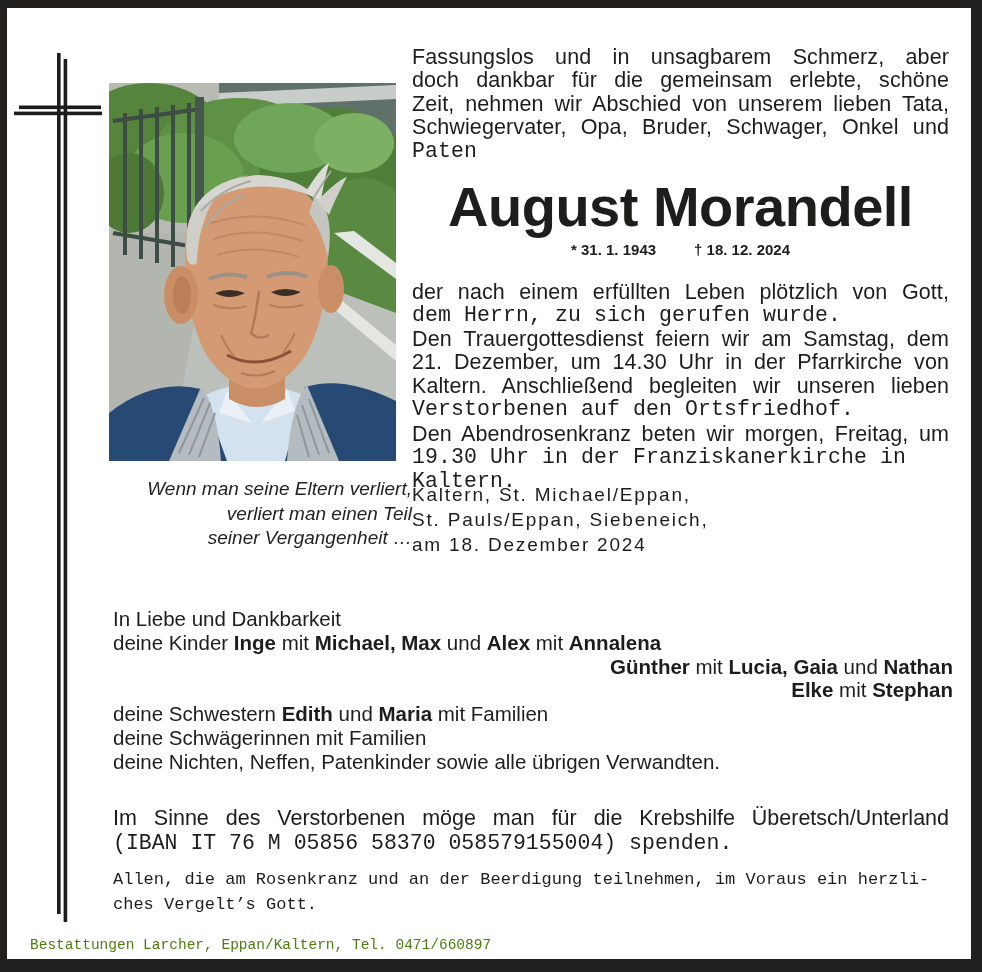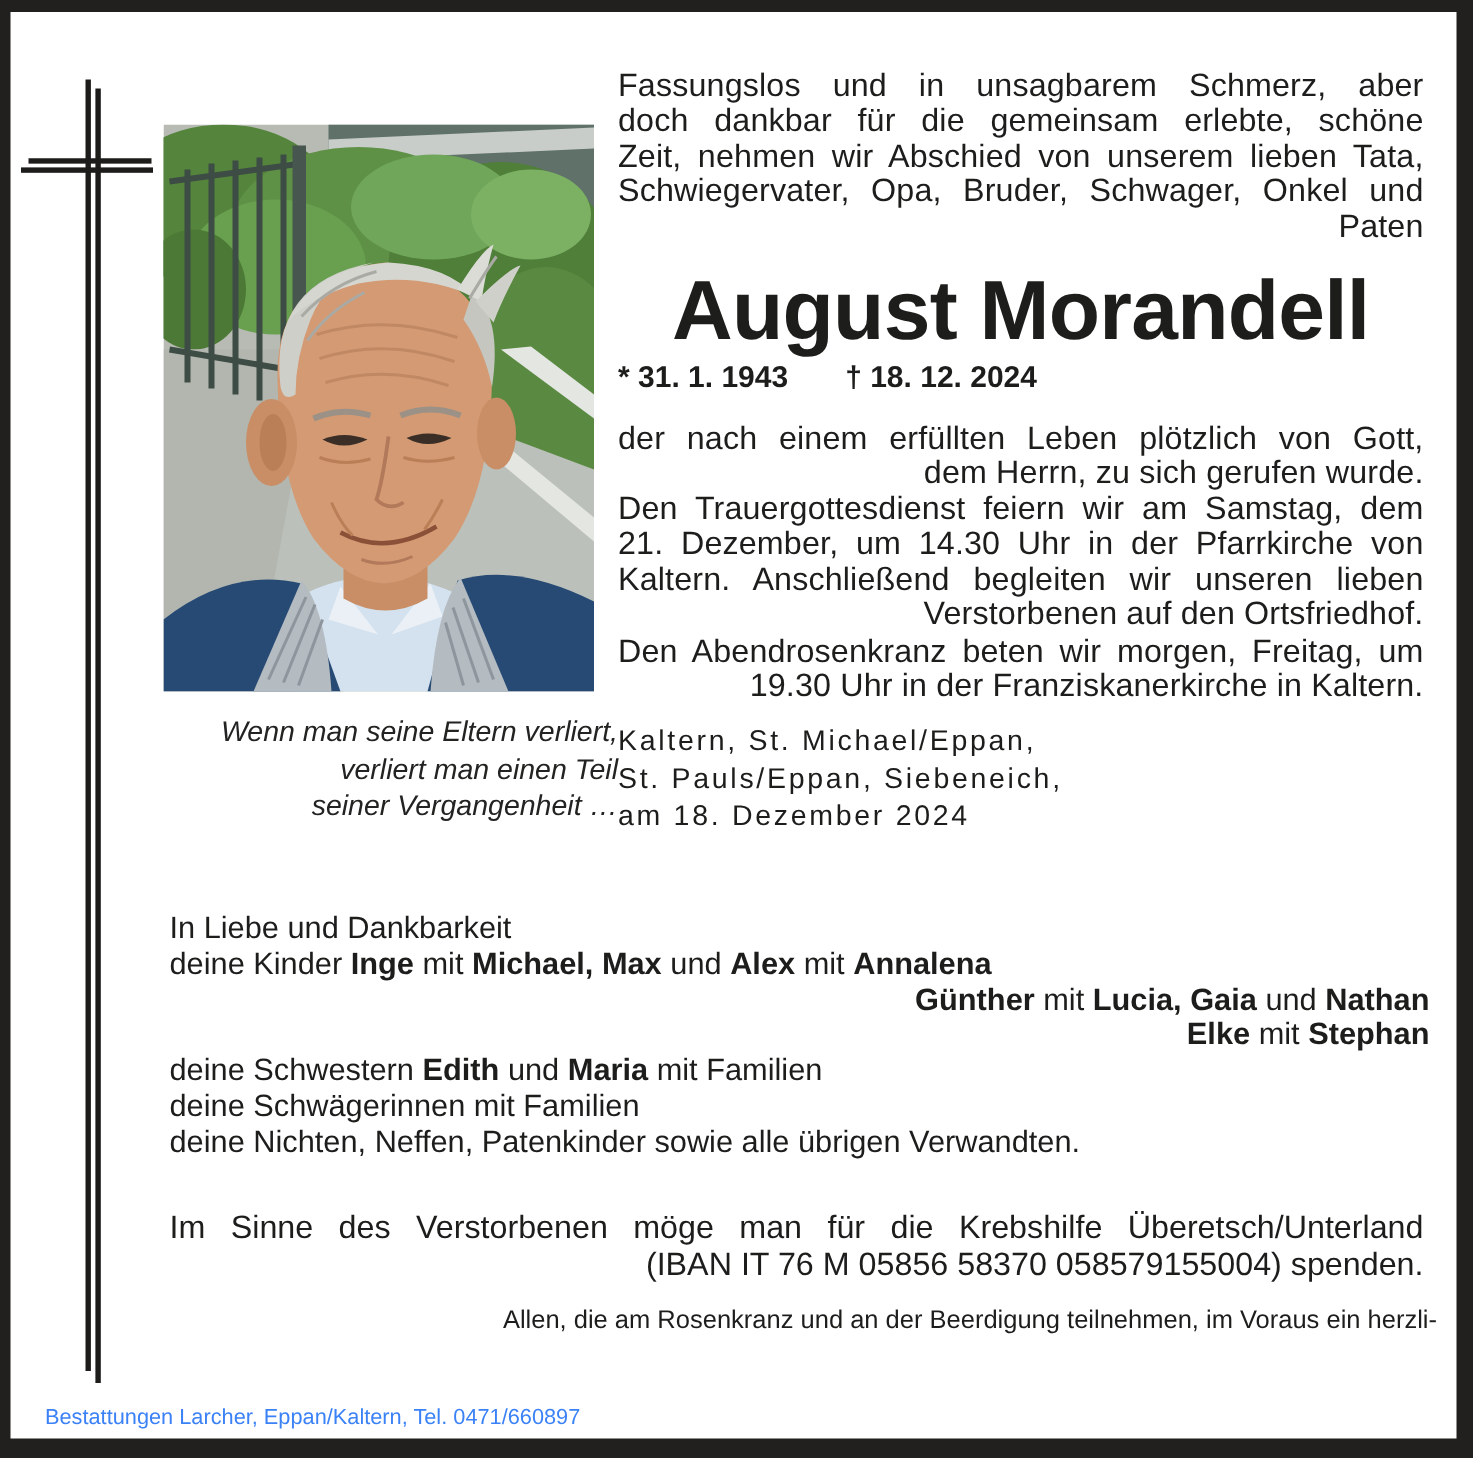--- a/index.html
+++ b/index.html
@@ -5,34 +5,34 @@
   html,body{margin:0;padding:0;background:#e8e8e8;}
   .page{position:relative;width:982px;height:972px;background:#ffffff;overflow:hidden;
         font-family:"Liberation Sans","DejaVu Sans",sans-serif;color:#1d1d1b;}
   .frame{position:absolute;inset:0;border:8px solid #21201e;border-left-width:7px;
          border-right-width:11px;border-bottom-width:13px;pointer-events:none;z-index:9;}
   .abs{position:absolute;}
   
   .rcol{left:412px;width:537px;}
   .para{font-size:21.5px;line-height:23.4px;letter-spacing:.1px;}
   .jl{text-align:justify;text-align-last:justify;}
-  .ll{text-align:right;}
+  .ll{text-align:left;font-family:Liberation Mono, monospace;}
   .name{left:412px;width:537px;top:178px;text-align:center;font-weight:bold;
         font-size:56px;line-height:58px;letter-spacing:-.5px;}
-  .dates{left:412px;width:537px;top:241px;display:flex;gap:38px;
-         font-weight:bold;font-size:20px;}
+  .dates{left:412px;width:537px;top:241px;display:flex;justify-content:center;gap:38px;
+         font-weight:bold;font-size:15px;}
   .places{font-size:19px;line-height:25.2px;letter-spacing:1.8px;}
   .quote{left:92px;width:320px;top:477px;text-align:right;font-style:italic;
          font-size:19px;line-height:24.6px;color:#232321;}
   .family{left:113px;top:607px;width:840px;font-size:20.5px;line-height:23.8px;}
   .family .ind{padding-left:130px;text-align:right;}
   .b{font-weight:bold;}
   .donation{left:113px;top:806px;width:836px;font-size:21.5px;line-height:25.4px;}
   .thanks{left:113px;top:867px;width:845px;font-size:17px;line-height:25.4px;}
-  .footer{left:30px;top:937px;font-size:14.5px;color:#3b82f6;}
+  .footer{left:30px;top:937px;font-size:14.5px;color:#4d7c0f;font-family:Liberation Mono, monospace;}
   .photo{left:109px;top:83px;width:287px;height:378px;}
   .photo svg{display:block;width:100%;height:100%;}
   .cross{left:8px;top:50px;width:100px;height:878px;}
 </style>
 </head>
 <body>
 
 <div class="page">
 
   <div class="frame"></div>
@@ -190,17 +190,18 @@
     <div>deine Nichten, Neffen, Patenkinder sowie alle übrigen Verwandten.</div>
   </div>
 
   <div class="abs donation">
     <div class="jl">Im Sinne des Verstorbenen möge man für die Krebshilfe Überetsch/Unterland</div>
     <div class="ll">(IBAN IT 76 M 05856 58370 058579155004) spenden.</div>
   </div>
 
   <div class="abs thanks">
     <div class="ll">Allen, die am Rosenkranz und an der Beerdigung teilnehmen, im Voraus ein herzli-</div>
+    <div class="ll">ches Vergelt’s Gott.</div>
   </div>
 
   <div class="abs footer">Bestattungen Larcher, Eppan/Kaltern, Tel. 0471/660897</div>
 
 </div>
 
 </body></html>

